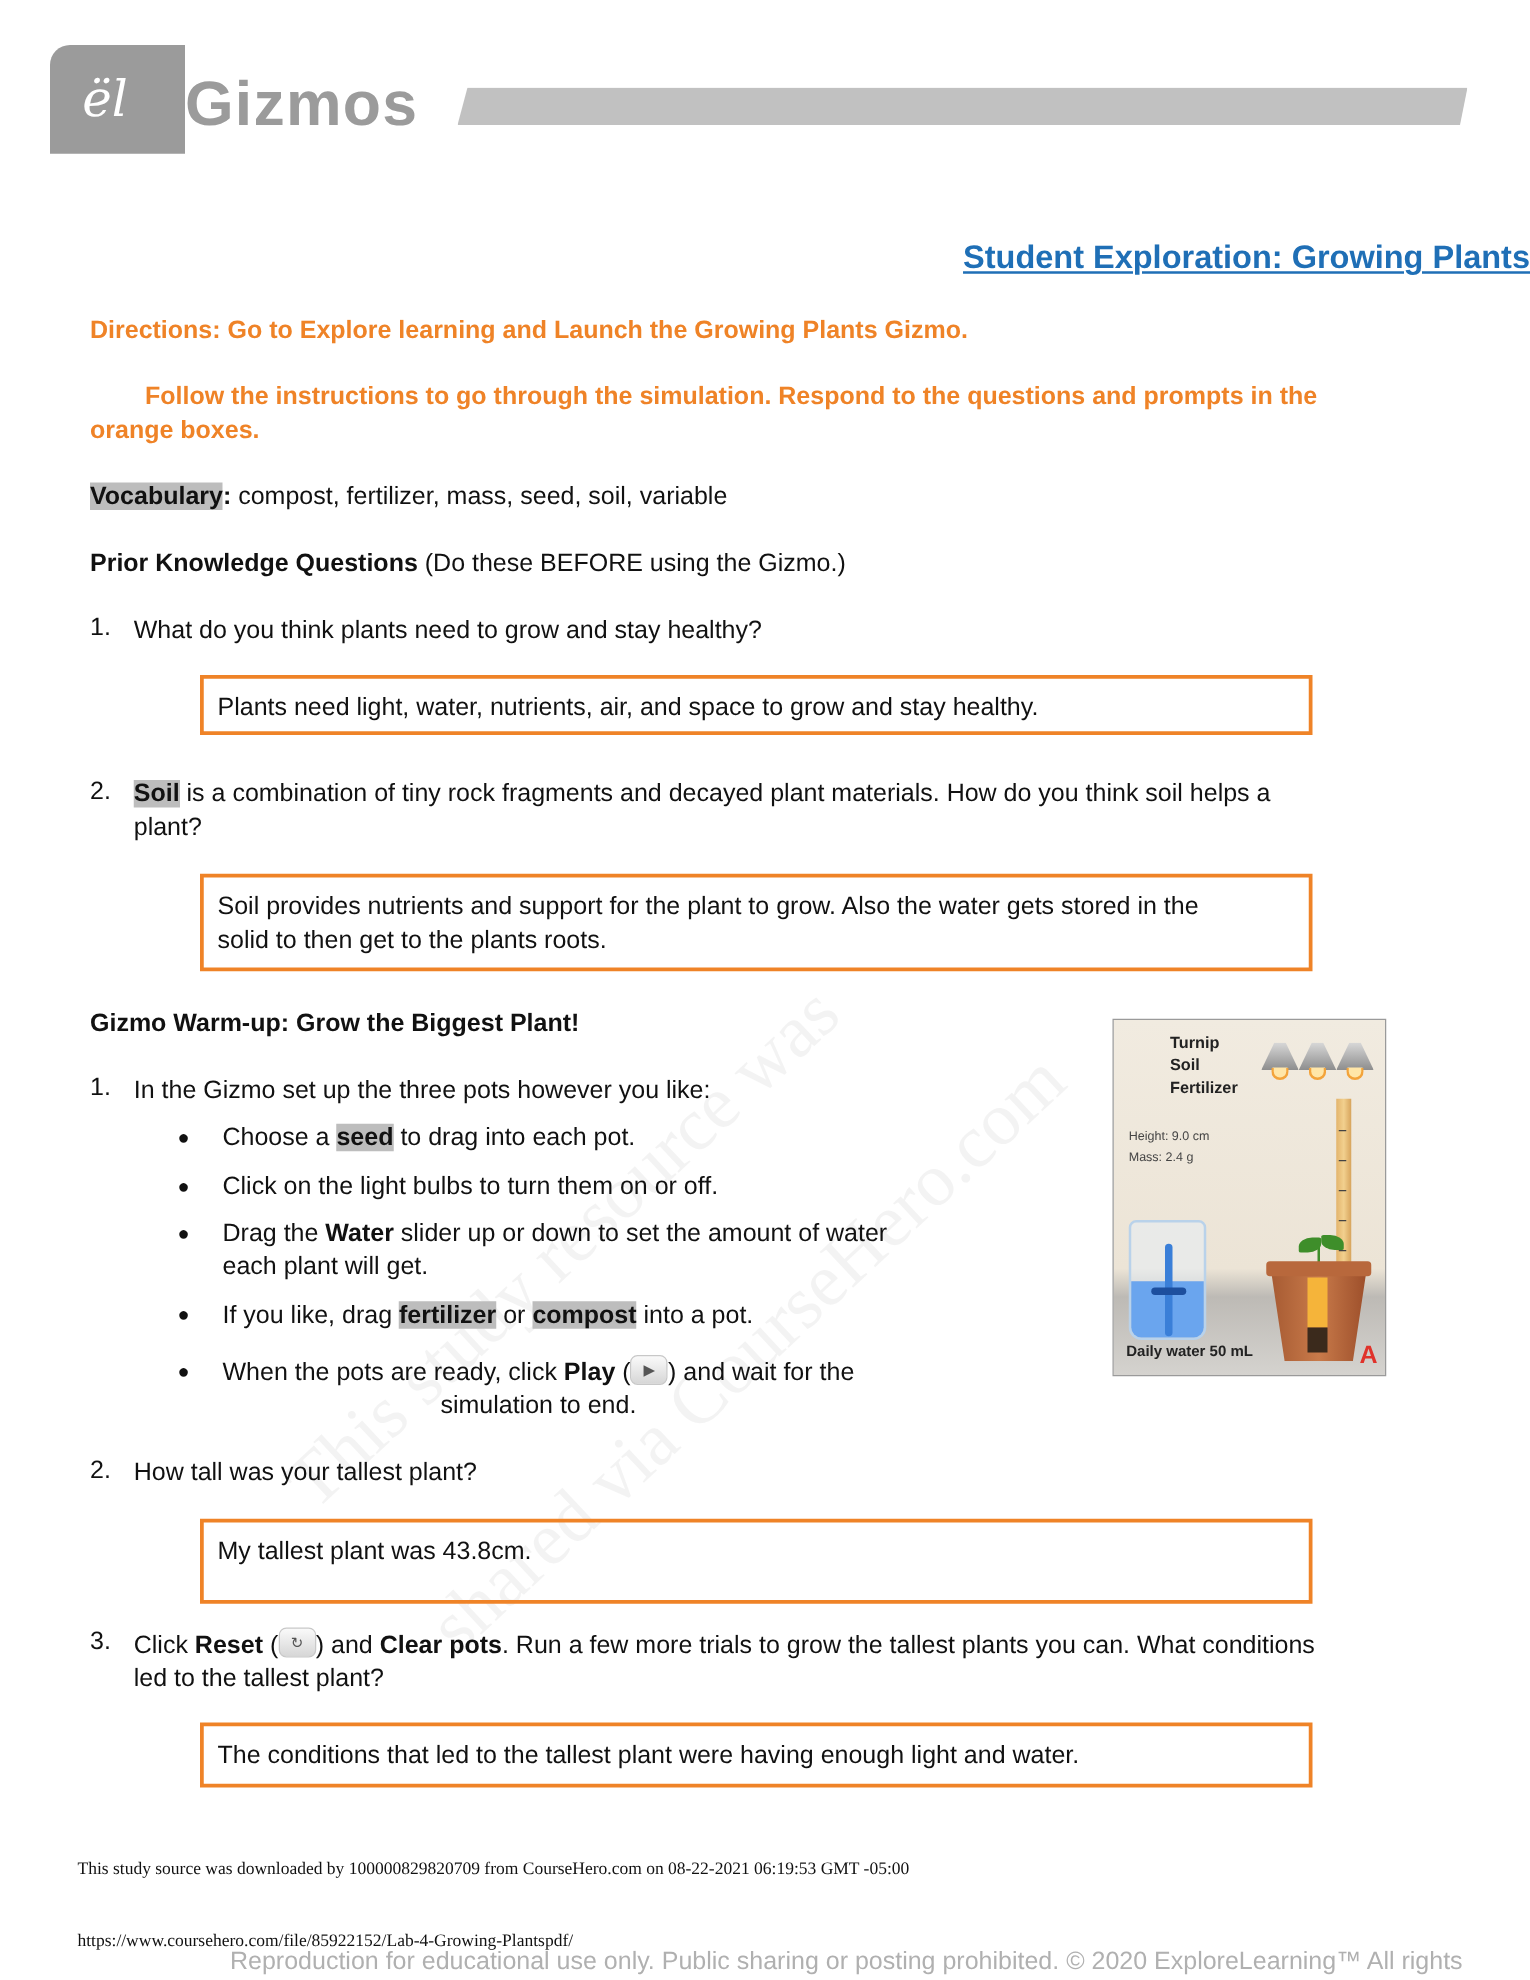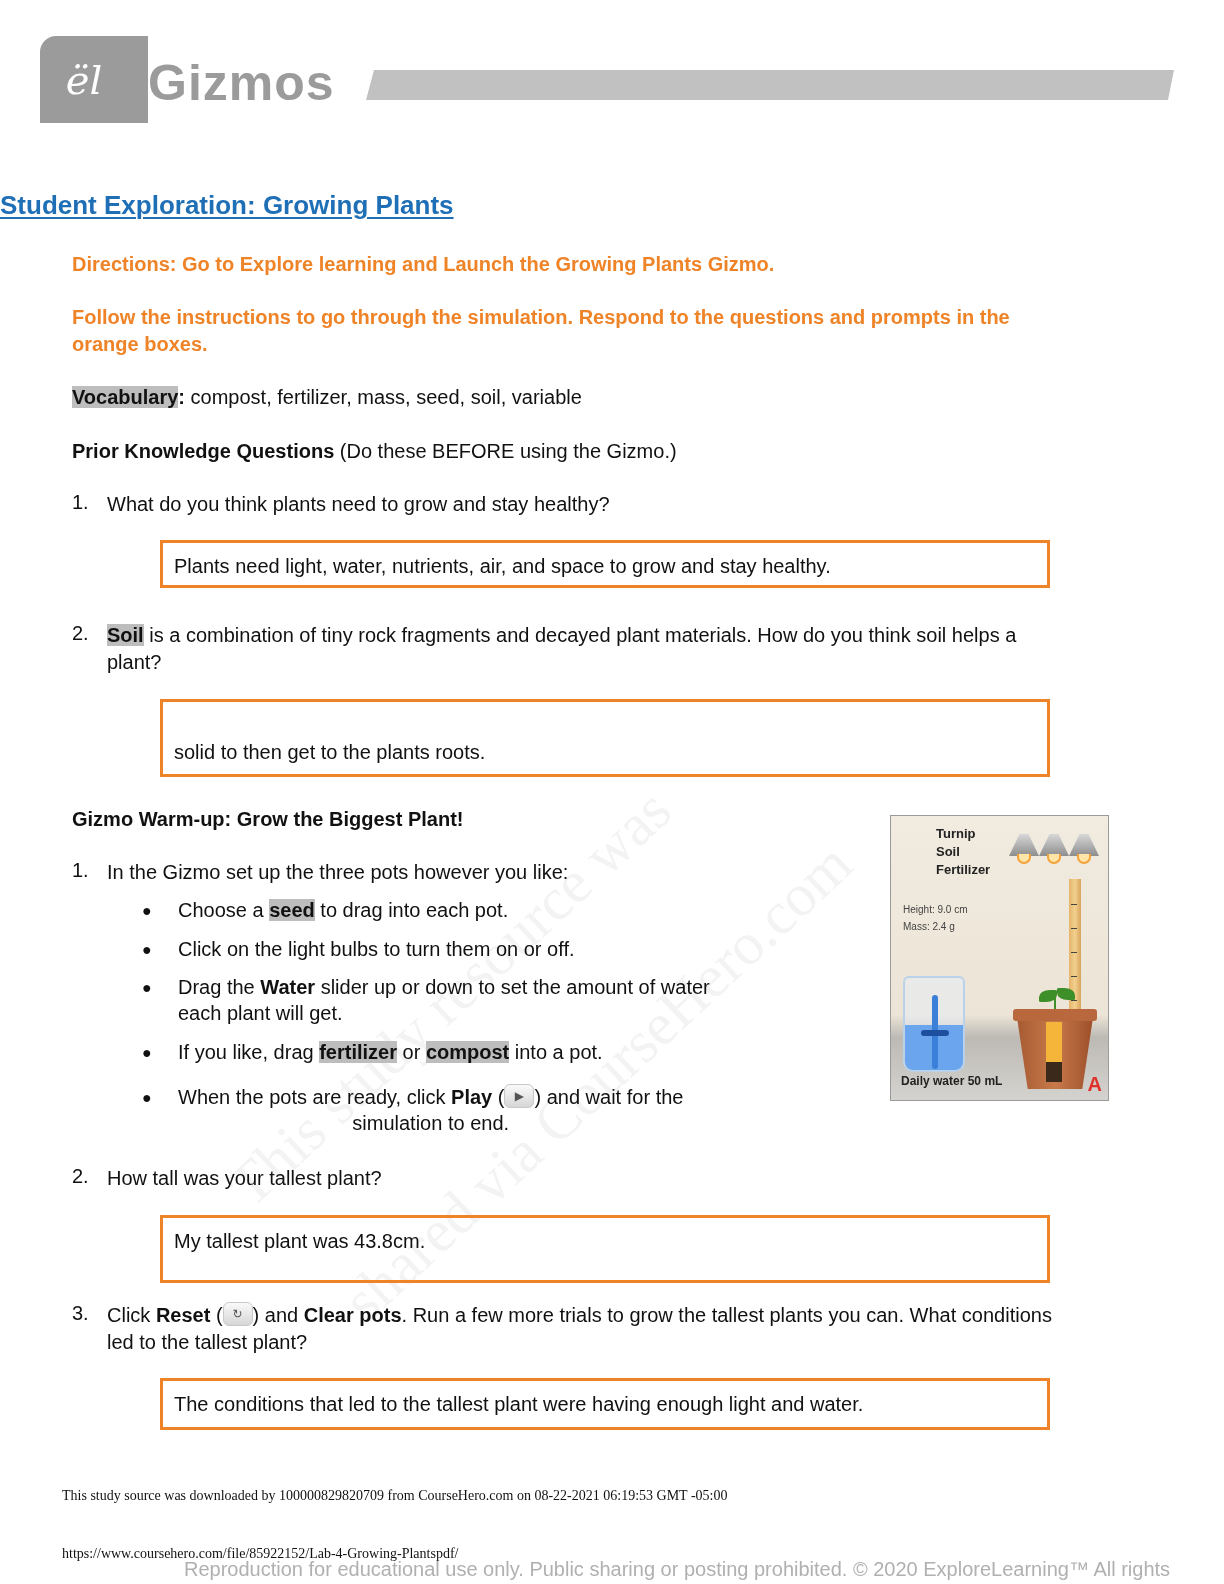--- a/index.html
+++ b/index.html
@@ -4,21 +4,21 @@
 <style>
   * { box-sizing: border-box; margin: 0; padding: 0; }
   html, body { width: 1224px; height: 1584px; background: #ffffff; overflow: hidden; }
   body { position: relative; font-family: "Liberation Sans", sans-serif; color: #111; }
 
   .header-logo-box { position: absolute; left: 40px; top: 36px; width: 108px; height: 87px; background: #9b9b9b; border-top-left-radius: 16px; }
   .header-logo-glyph { position: absolute; left: 0; top: 0; width: 88px; height: 87px; display:flex; align-items:center; justify-content:center; color:#fff; font-family: "DejaVu Serif", serif; font-style: italic; font-size: 40px; }
   .header-brand { position: absolute; left: 148px; top: 54px; font-size: 50px; font-weight: bold; color: #9b9b9b; letter-spacing: 1px; }
   .header-bar { position: absolute; left: 366px; top: 70px; width: 808px; height: 30px; background: #c1c1c1; clip-path: polygon(8px 0, 100% 0, calc(100% - 6px) 100%, 0 100%); }
 
-  .title { position: absolute; left: 0; width: 1224px; top: 190px; text-align: left; font-size: 26px; font-weight: bold; color: #1f6fb6; }
+  .title { position: absolute; left: 0; width: 1224px; top: 190px; text-align: right; font-size: 26px; font-weight: bold; color: #1f6fb6; }
   .title span { text-decoration: underline; text-decoration-thickness: 2px; text-underline-offset: 3px; }
 
   .orange { color: #ef8327; font-weight: bold; font-size: 20px; }
   .p { position: absolute; left: 72px; font-size: 20px; line-height: 27px; }
   .hl { background: #bdbdbd; }
   b { font-weight: bold; }
 
   .answer { position: absolute; left: 160px; width: 890px; border: 3px solid #ef8327; padding: 10px 11px; font-size: 20px; line-height: 27px; }
 
   .num { position: absolute; left: 72px; font-size: 20px; }
@@ -64,21 +64,21 @@
 </div>
 <div class="header-brand">Gizmos</div>
 <div class="header-bar"></div>
 
 <div class="watermark" style="left:215px; top:1170px; transform: rotate(-43deg);">This study resource was</div>
 <div class="watermark" style="left:330px; top:1285px; transform: rotate(-43deg);">shared via CourseHero.com</div>
 
 <div class="title"><span>Student Exploration: Growing Plants</span></div>
 
 <div class="p orange" style="top:251px;">Directions: Go to Explore learning and Launch the Growing Plants Gizmo.</div>
-<div class="p orange" style="top:304px;">Follow the instructions to go through the simulation. Respond to the questions and prompts in the</div>
+<div class="p orange" style="top:304px;margin-left:44px;">Follow the instructions to go through the simulation. Respond to the questions and prompts in the</div>
 <div class="p orange" style="top:331px;">orange boxes.</div>
 
 <div class="p" style="top:384px;">
   <b class="hl">Vocabulary</b><b>:</b><span> compost, fertilizer, mass, seed, soil, variable</span>
 </div>
 
 <div class="p" style="top:438px;">
   <b>Prior Knowledge Questions</b><span> (Do these BEFORE using the Gizmo.)</span>
 </div>
 
@@ -87,21 +87,21 @@
 <div class="answer" style="top:540px; height:48px;">
   <span>Plants need light, water, nutrients, air, and space to grow and stay healthy.</span>
 </div>
 
 <div class="num" style="top:622px;">2.</div>
 <div class="qtext" style="top:622px;">
   <b class="hl">Soil</b><span> is a combination of tiny rock fragments and decayed plant materials. How do you think soil helps a</span><br>
   <span>plant?</span>
 </div>
 <div class="answer" style="top:699px; height:78px;">
-  <br>
+  <span>Soil provides nutrients and support for the plant to grow. Also the water gets stored in the</span><br>
   <span>solid to then get to the plants roots.</span>
 </div>
 
 <div class="p" style="top:806px;"><b>Gizmo Warm-up: Grow the Biggest Plant!</b></div>
 
 <div class="num" style="top:859px;">1.</div>
 <div class="qtext" style="top:859px;">In the Gizmo set up the three pots however you like:</div>
 
 <div class="bullet" style="top:902px;">●</div>
 <div class="btext" style="top:897px;">

